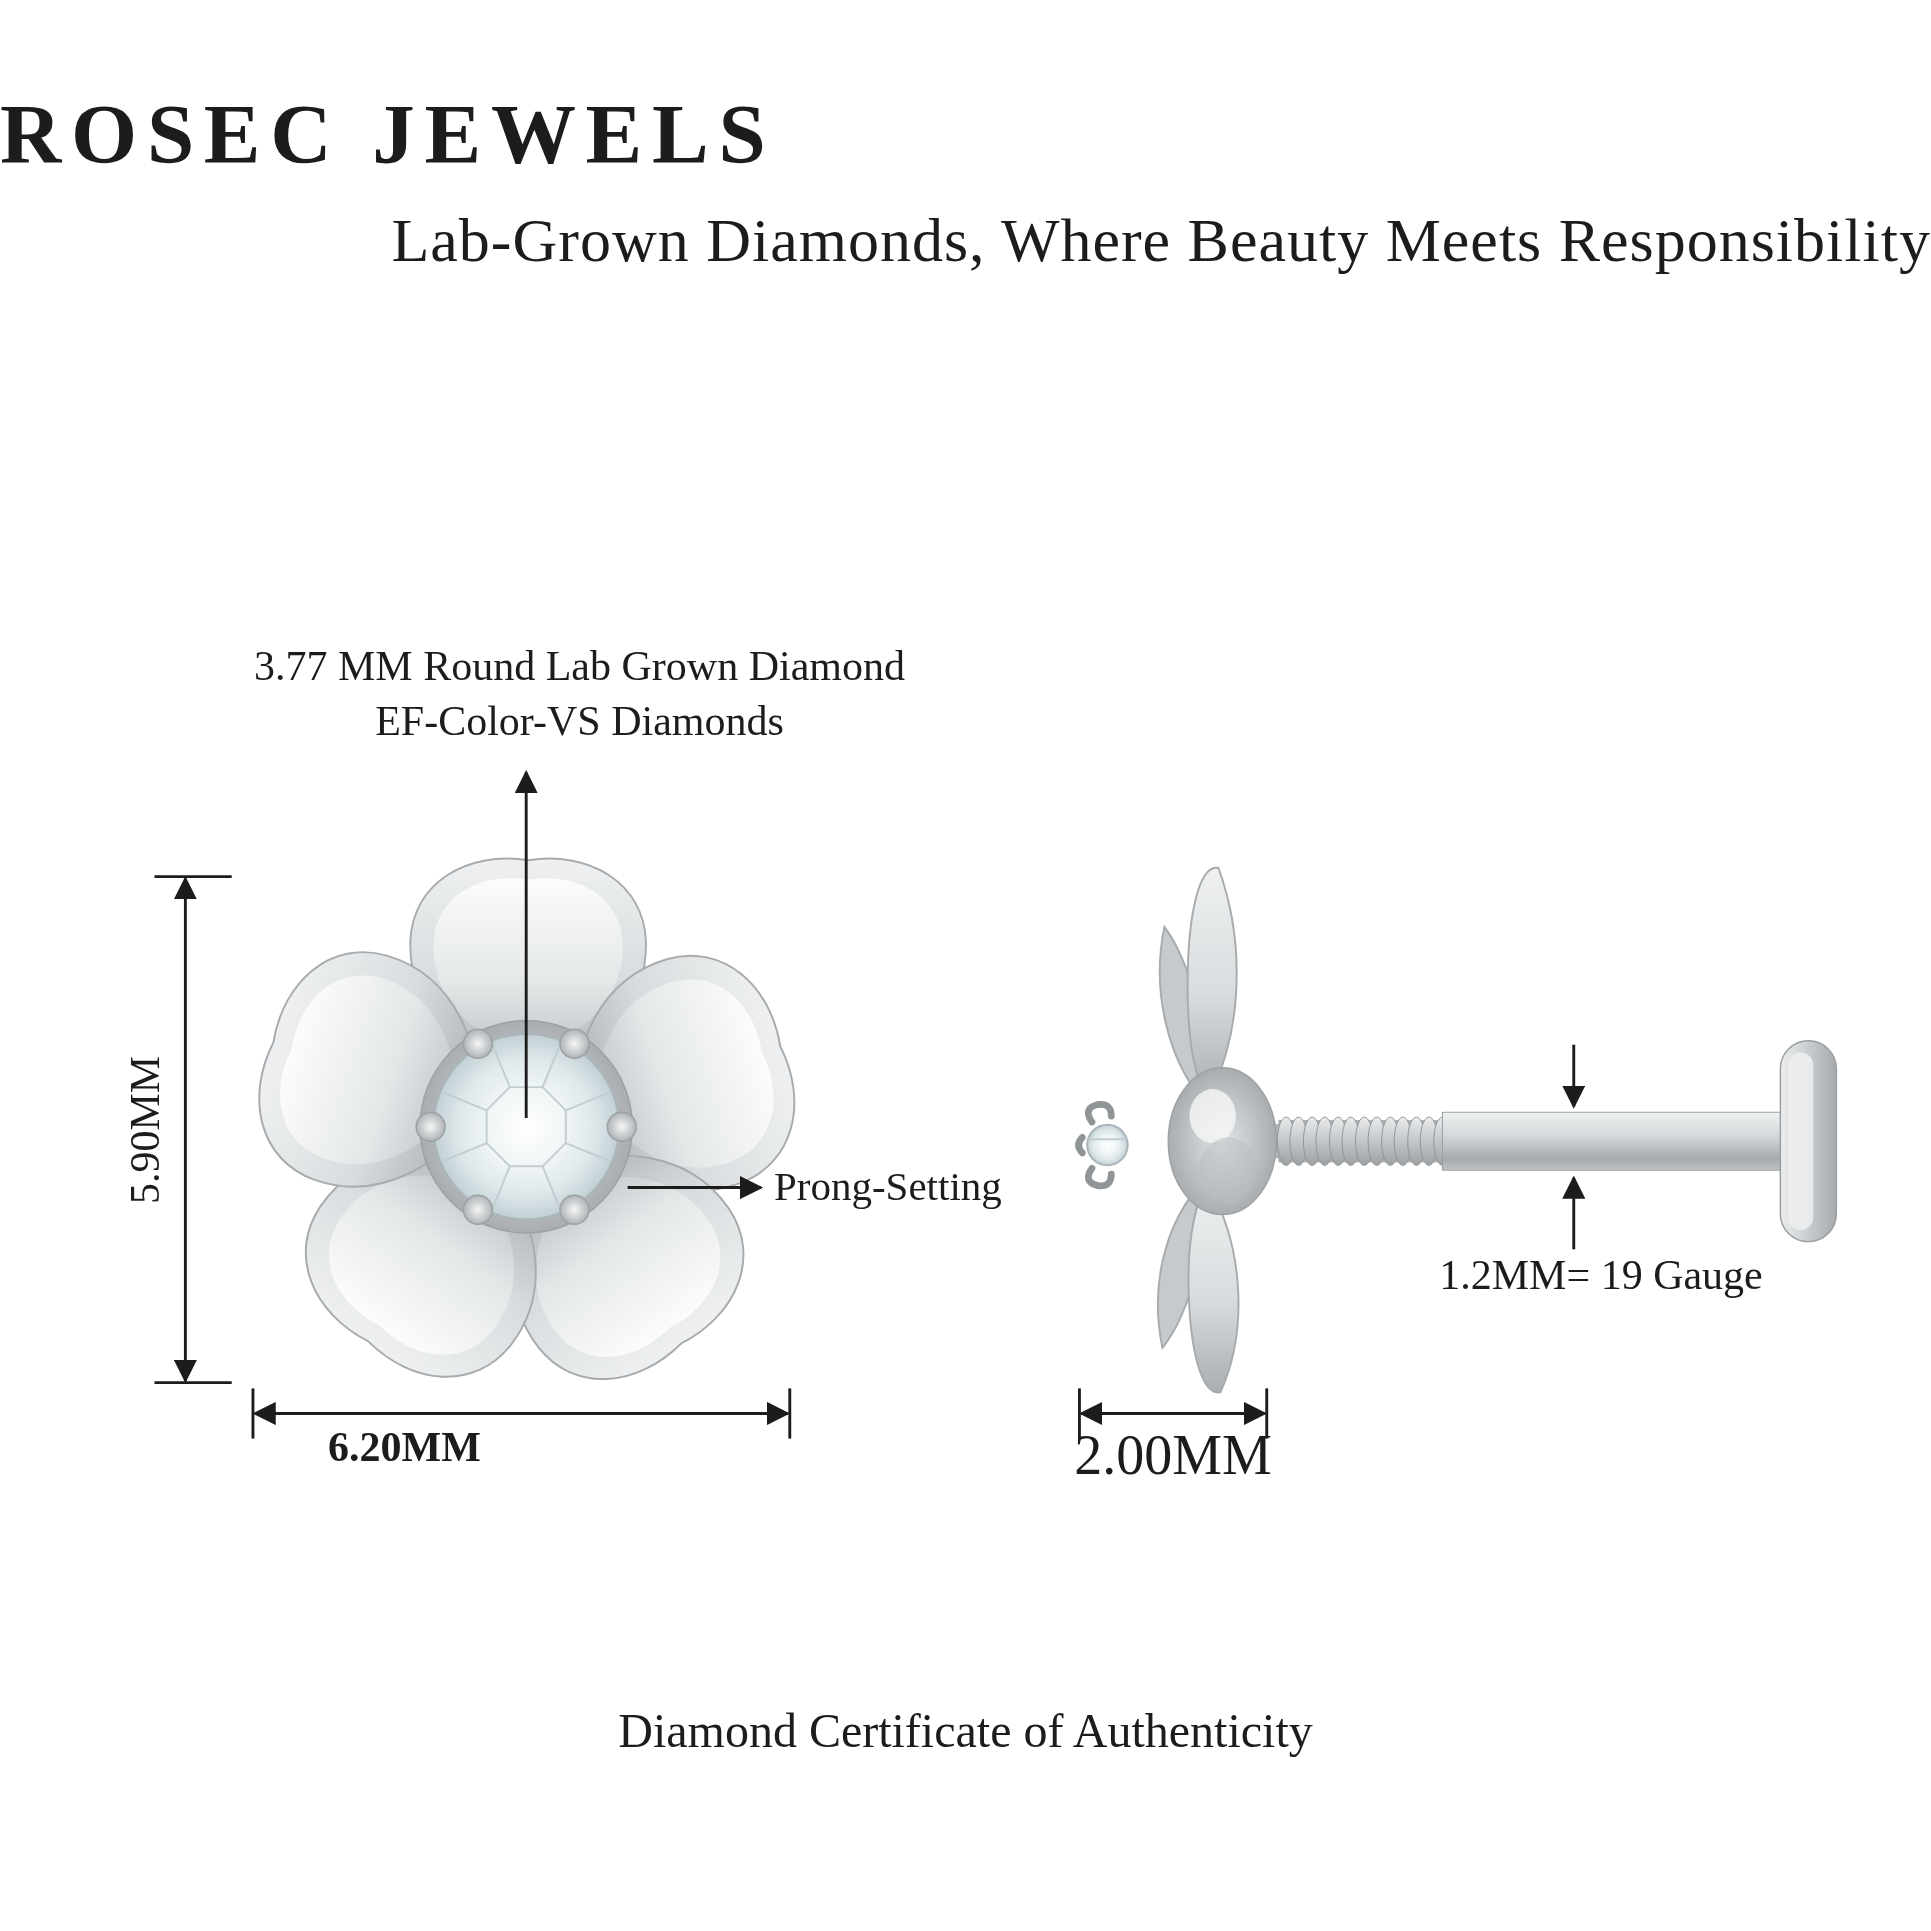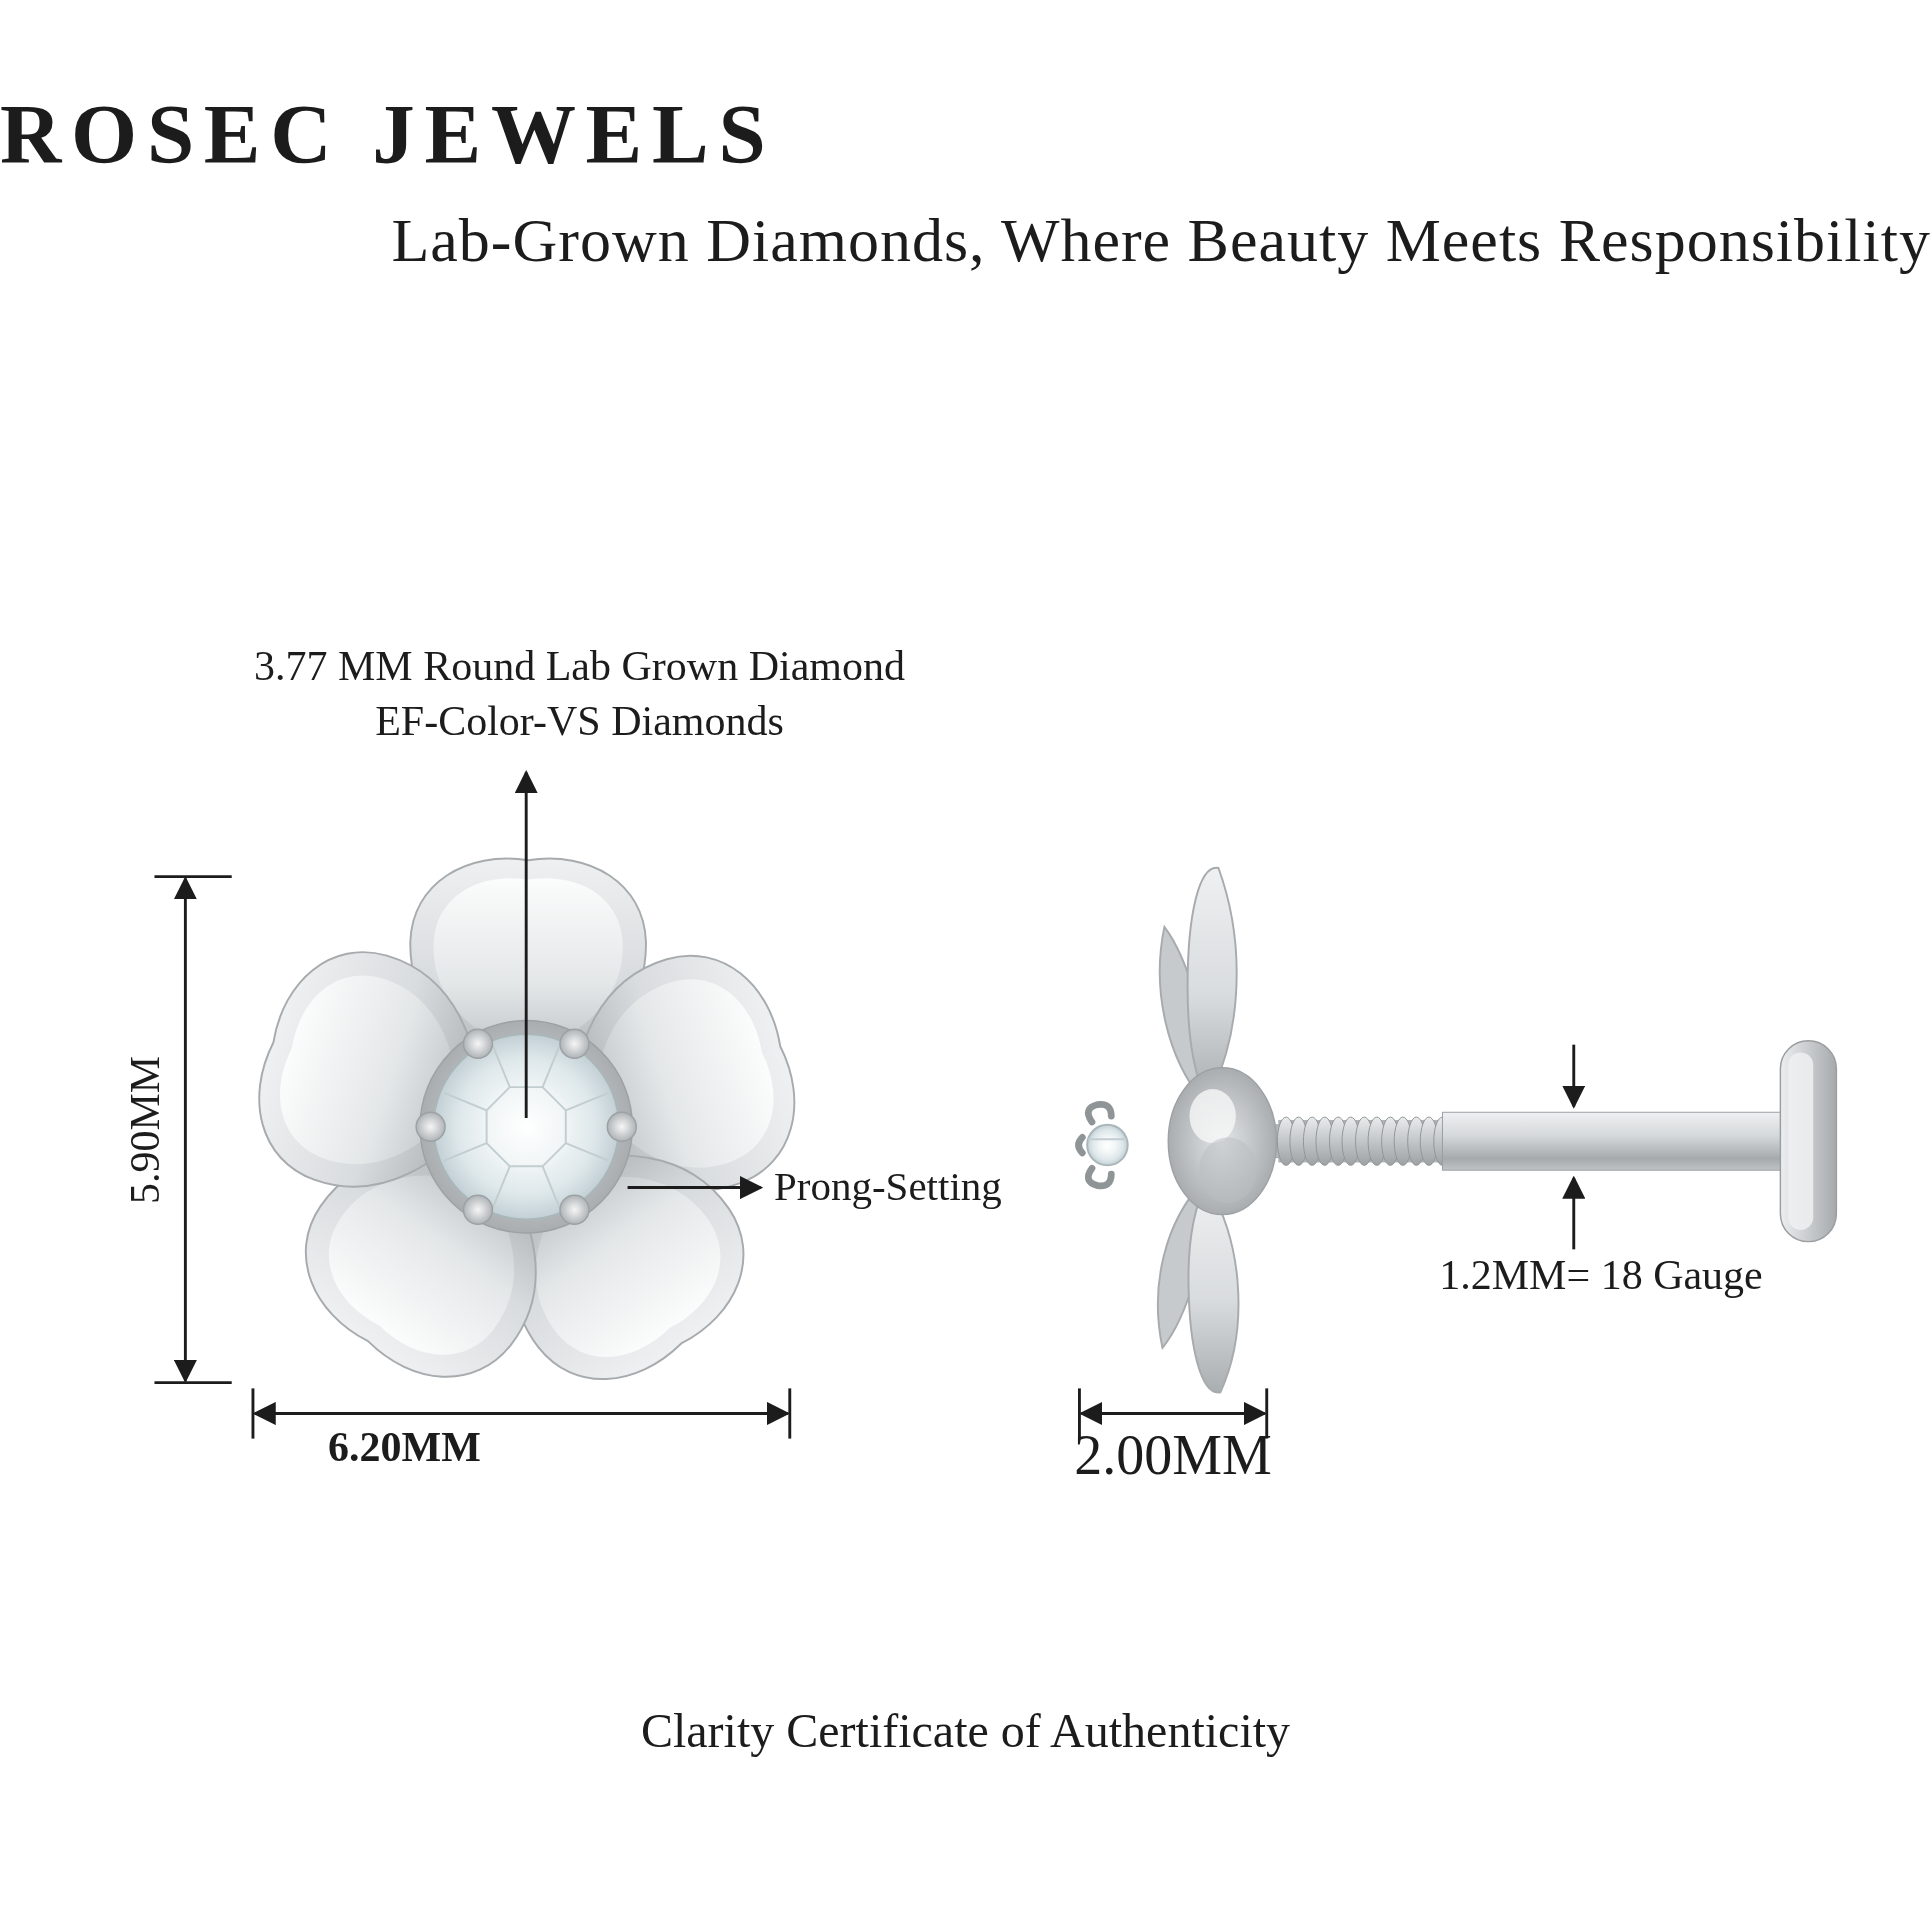--- a/index.html
+++ b/index.html
@@ -239,17 +239,17 @@
   <div class="label stone-note">
     <div>3.77 MM Round Lab Grown Diamond</div>
     <div>EF-Color-VS Diamonds</div>
   </div>
 
   <div class="label prong-label">Prong-Setting</div>
 
   <div class="label dim-height">5.90MM</div>
   <div class="label dim-width-front">6.20MM</div>
   <div class="label dim-width-side">2.00MM</div>
-  <div class="label gauge-label">1.2MM= 18 Gauge</div>
-
-  <div class="label footer-note">Clarity Certificate of Authenticity</div>
+  <div class="label gauge-label">1.2MM= 19 Gauge</div>
+
+  <div class="label footer-note">Diamond Certificate of Authenticity</div>
 </div>
 
 
 </body></html>

